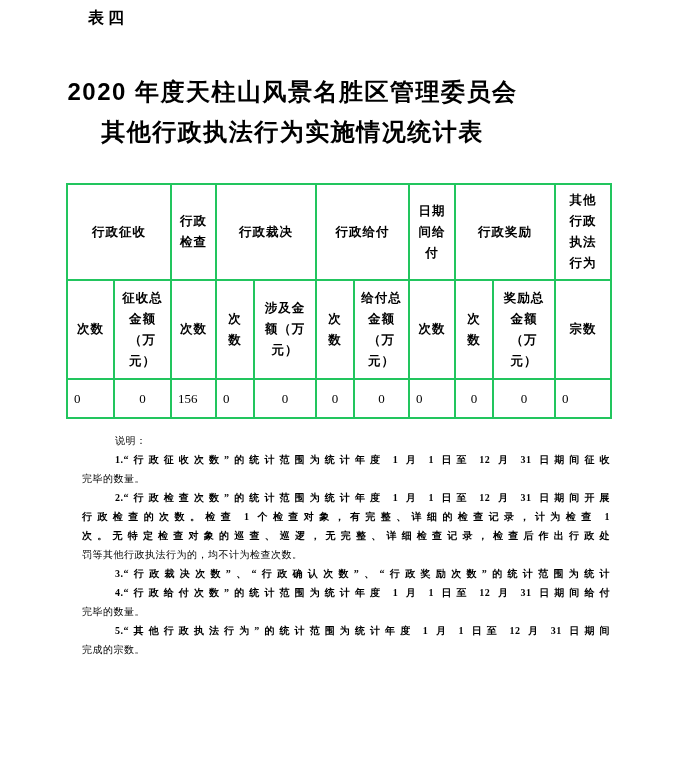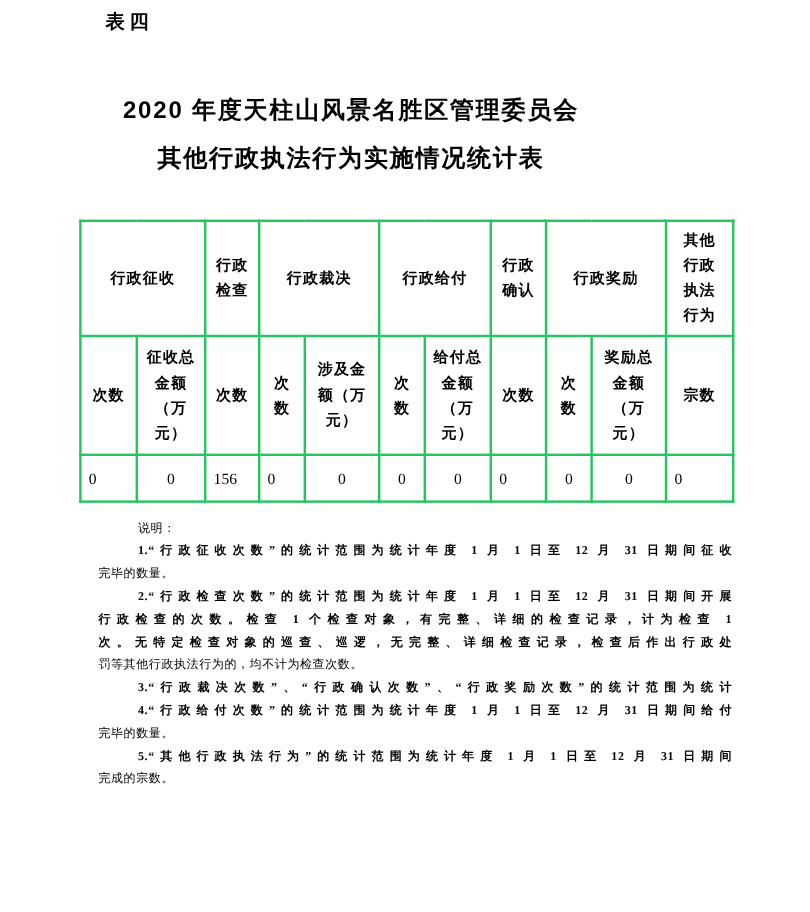--- a/index.html
+++ b/index.html
@@ -19,21 +19,21 @@
     letter-spacing: 4px;
   }
 
   .doc-title {
     position: absolute;
     left: 0; top: 72px;
     width: 585px;
     text-align: center;
     font-family: "Liberation Sans", "DejaVu Sans", sans-serif;
     font-weight: bold;
-    font-size: 20px;
+    font-size: 24px;
     letter-spacing: 1.5px;
     line-height: 40px;
   }
 
   table.stats {
     position: absolute;
     left: 66px; top: 183px;
     width: 545px;
     border-collapse: collapse;
     table-layout: fixed;
@@ -108,21 +108,21 @@
       <col style="width:38px">
     <col style="width:62px">
       <col style="width:56px">
   </colgroup>
   <tbody>
       <tr class="group-row">
     <td colspan="2">行政征收</td>
     <td>行政检查</td>
     <td colspan="2">行政裁决</td>
     <td colspan="2">行政给付</td>
-    <td>行政确认</td>
+    <td>日期间给付</td>
     <td colspan="2">行政奖励</td>
     <td class="other-acts">其他行政执法行为</td>
   </tr>
   <tr class="sub-row">
     <td>次数</td>
     <td>征收总金额（万元）</td>
     <td>次数</td>
     <td class="narrow">次数</td>
     <td>涉及金额（万元）</td>
     <td class="narrow">次数</td>

